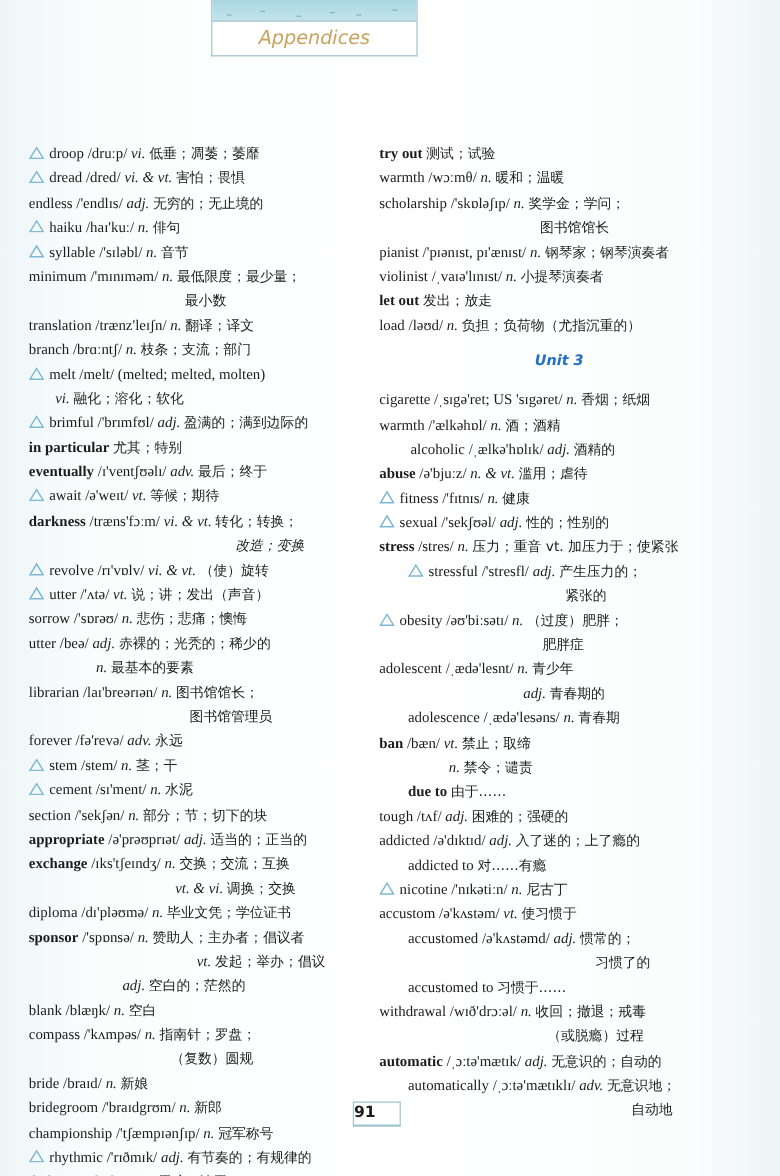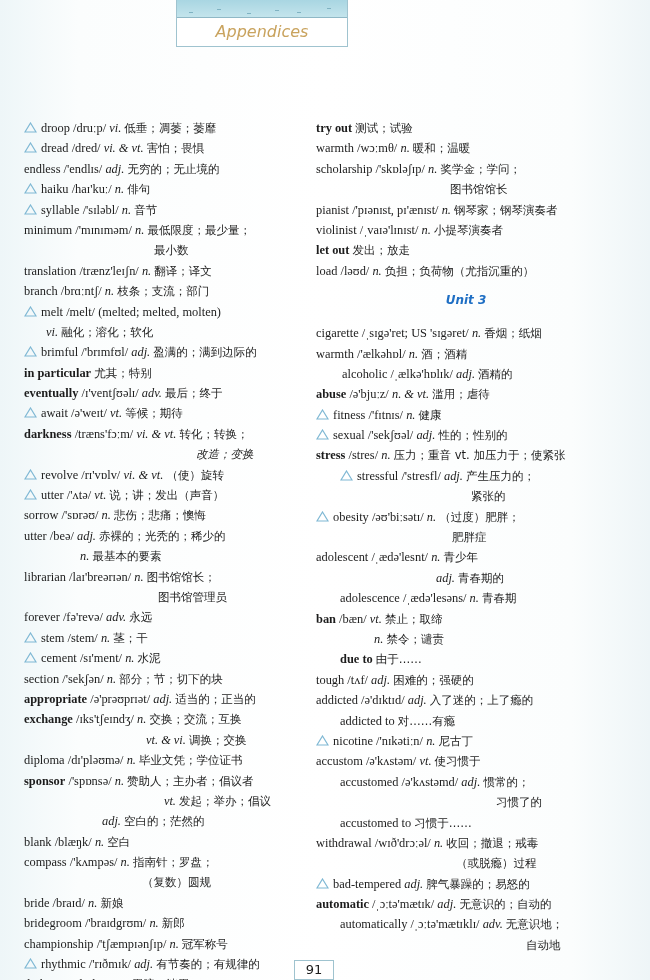--- a/index.html
+++ b/index.html
@@ -34,23 +34,23 @@
   .hw { }
   .hw.bold { font-weight: bold; }
   .pos { font-style: italic; }
   .zh { font-family: "DejaVu Sans", sans-serif; font-size: 11.5px; }
   .unit {
     text-align: center; color: #1f6fc4; font-weight: bold; font-style: italic;
     font-family: "DejaVu Sans", sans-serif; font-size: 12px;
     height: 38px; line-height: 30px; padding-top: 4px;
   }
   .page-num {
-    position: absolute; left: 294px; top: 960px; width: 38px; height: 18px;
+    position: absolute; left: 294px; top: 918px; width: 38px; height: 18px;
     border: 1px solid #9fc3cf; border-bottom: 2px solid #9fc3cf; background: #fff;
-    text-align: center; font-family: "DejaVu Sans", sans-serif; font-weight: normal; font-size: 13px; line-height: 18px;
+    font-family: "DejaVu Sans", sans-serif; font-weight: bold; font-size: 13px; line-height: 18px;
   }
 </style>
 </head>
 <body>
 
 <div class="header-box">
   <div class="header-band">
     <span style="left:12px;top:12px"></span>
       <span style="left:40px;top:9px"></span>
     <span style="left:70px;top:13px"></span>
@@ -173,22 +173,19 @@
       <div class="line" style="padding-left: 24px;"><span class="hw">addicted to</span> <span class="zh">对……有瘾</span></div>
       <div class="line"><span class="tri"><svg width="13" height="11" viewBox="0 0 13 11">
             <polygon points="6.5,1 12,10 1,10" fill="none" stroke="#7fb8d4" stroke-width="1.2"></polygon>
           </svg></span><span class="hw">nicotine</span> <span class="pron">/'nɪkətiːn/</span> <span class="pos">n.</span> <span class="zh">尼古丁</span></div>
       <div class="line"><span class="hw">accustom</span> <span class="pron">/ə'kʌstəm/</span> <span class="pos">vt.</span> <span class="zh">使习惯于</span></div>
       <div class="line" style="padding-left: 24px;"><span class="hw">accustomed</span> <span class="pron">/ə'kʌstəmd/</span> <span class="pos">adj.</span> <span class="zh">惯常的；</span></div>
       <div class="line" style="padding-left: 180px;"><span class="zh">习惯了的</span></div>
       <div class="line" style="padding-left: 24px;"><span class="hw">accustomed to</span> <span class="zh">习惯于……</span></div>
       <div class="line"><span class="hw">withdrawal</span> <span class="pron">/wɪð'drɔːəl/</span> <span class="pos">n.</span> <span class="zh">收回；撤退；戒毒</span></div>
       <div class="line" style="padding-left: 140px;"><span class="zh">（或脱瘾）过程</span></div>
-      <div class="line"><span class="tri"><svg width="13" height="11" viewBox="0 0 13 11">
-            <polygon points="6.5,1 12,10 1,10" fill="none" stroke="#7fb8d4" stroke-width="1.2"></polygon>
-          </svg></span><span class="hw">bad-tempered</span> <span class="pos">adj.</span> <span class="zh">脾气暴躁的；易怒的</span></div>
       <div class="line"><span class="hw bold">automatic</span> <span class="pron">/ˌɔːtə'mætɪk/</span> <span class="pos">adj.</span> <span class="zh">无意识的；自动的</span></div>
       <div class="line" style="padding-left: 24px;"><span class="hw">automatically</span> <span class="pron">/ˌɔːtə'mætɪklɪ/</span> <span class="pos">adv.</span> <span class="zh">无意识地；</span></div>
       <div class="line" style="padding-left: 210px;"><span class="zh">自动地</span></div>
     </div>
 </div>
 
 <div class="page-num">91</div>
 
 </body></html>

